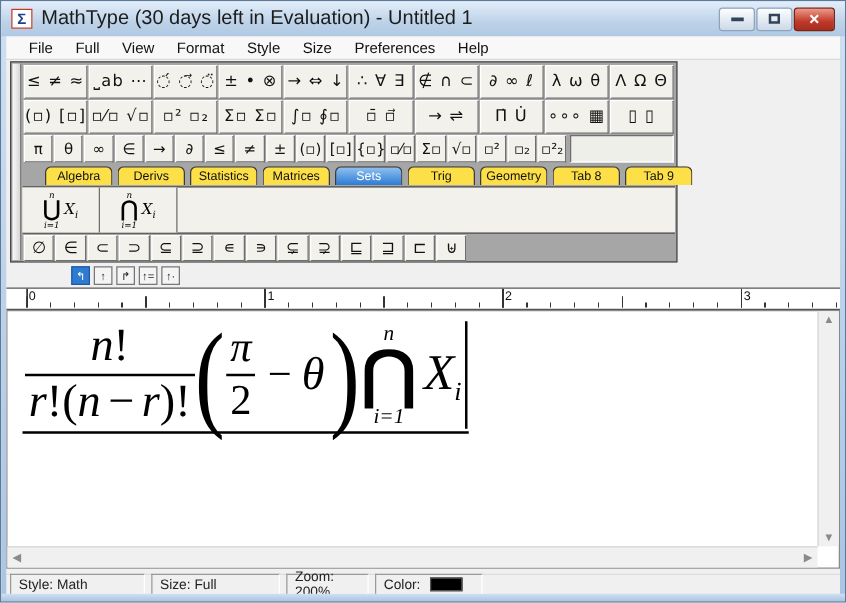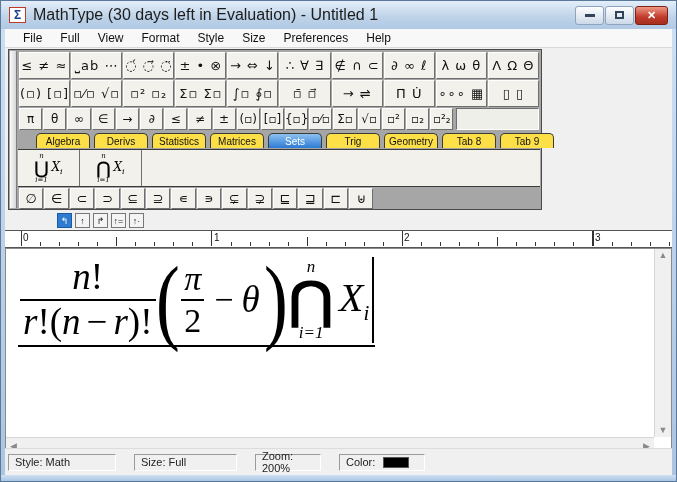--- a/index.html
+++ b/index.html
@@ -107,22 +107,22 @@
   .op-min { font-size:34px; margin:0 8px; }
   .theta { font-size:37px; font-style:italic; margin-right:4px; }
   .nary { display:inline-flex; flex-direction:column; align-items:center; line-height:0.95; margin:0 2px;}
   .nary .sup, .nary .sub { font-size:17px; font-style:italic; }
   .nary .op { font-size:52px; font-weight:bold; font-family:"DejaVu Serif","DejaVu Sans",serif; }
   .xi { font-size:40px; font-style:italic; margin-left:4px; }
   .xi sub { font-size:21px; }
   .cursor-v { width:2px; background:#000; align-self:stretch; margin-left:3px; }
 
   
-  .statusbar { position:absolute; left:4px; right:4px; bottom:6px; height:27px; background:#f0f0f0;
-    display:flex; align-items:center; gap:18px; padding-left:3px; border-top:1px solid #dcdcdc; }
+  .statusbar { position:absolute; left:4px; right:4px; bottom:6px; height:16px; background:#f0f0f0;
+    display:flex; align-items:center; gap:5px; padding-left:3px; border-top:1px solid #dcdcdc; }
   .sbox { height:17px; border:1px solid; border-color:#9a9a9a #ffffff #ffffff #9a9a9a;
     font-size:11px; color:#222; display:flex; align-items:center; padding:0 6px; }
   .sw { width:26px; height:11px; margin-left:8px; border:1px solid #555; }
 </style>
 </head>
 <body>
 
 <div class="window">
   <div class="frame-l"></div>
   <div class="frame-r"></div>

